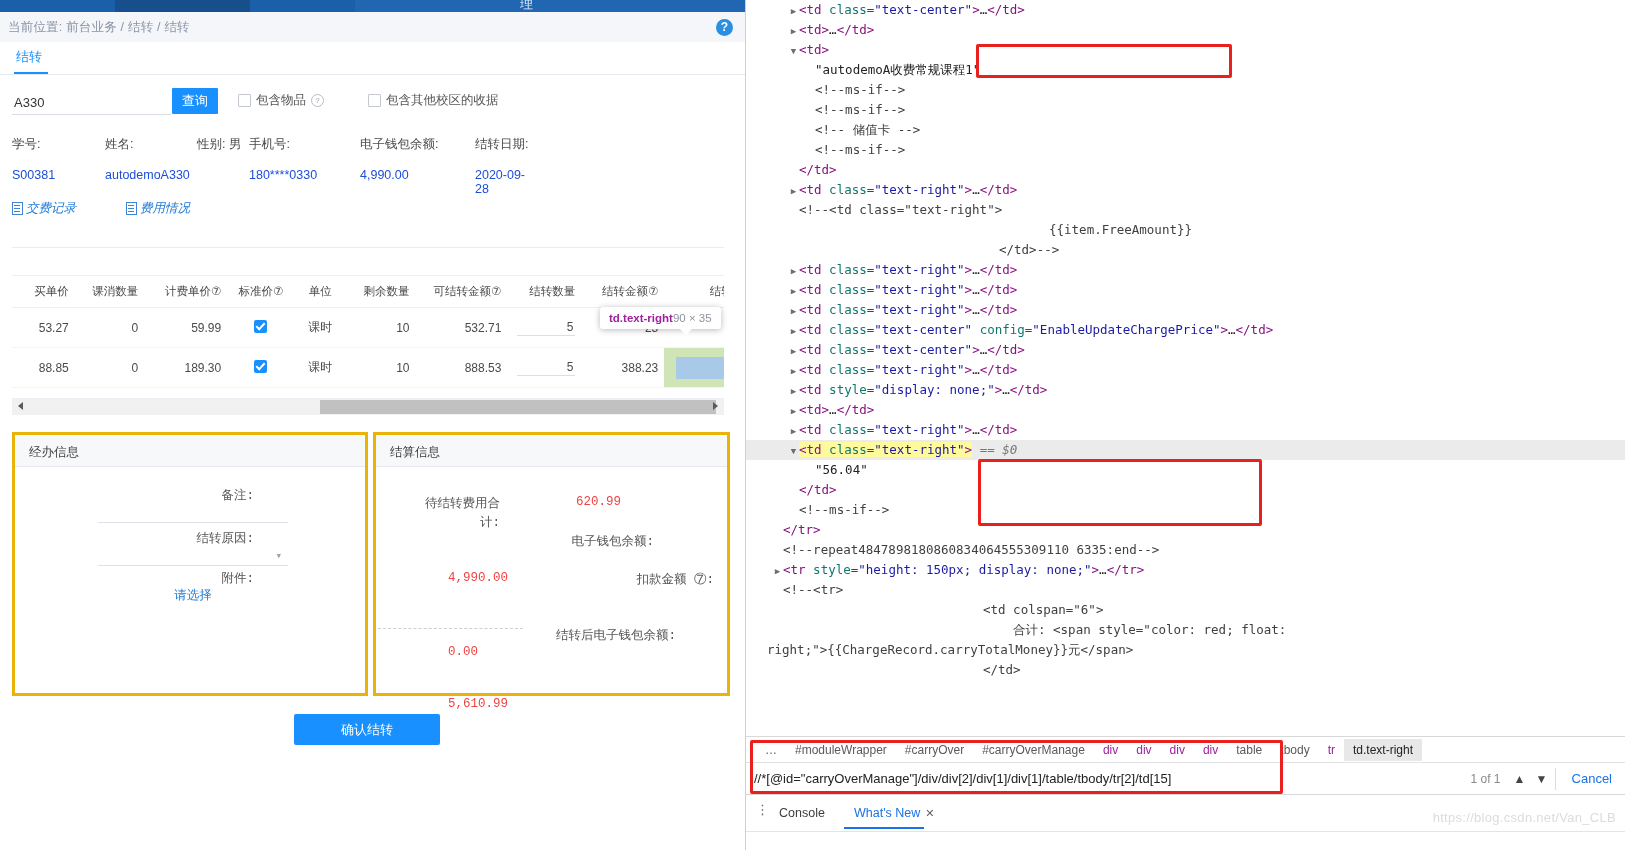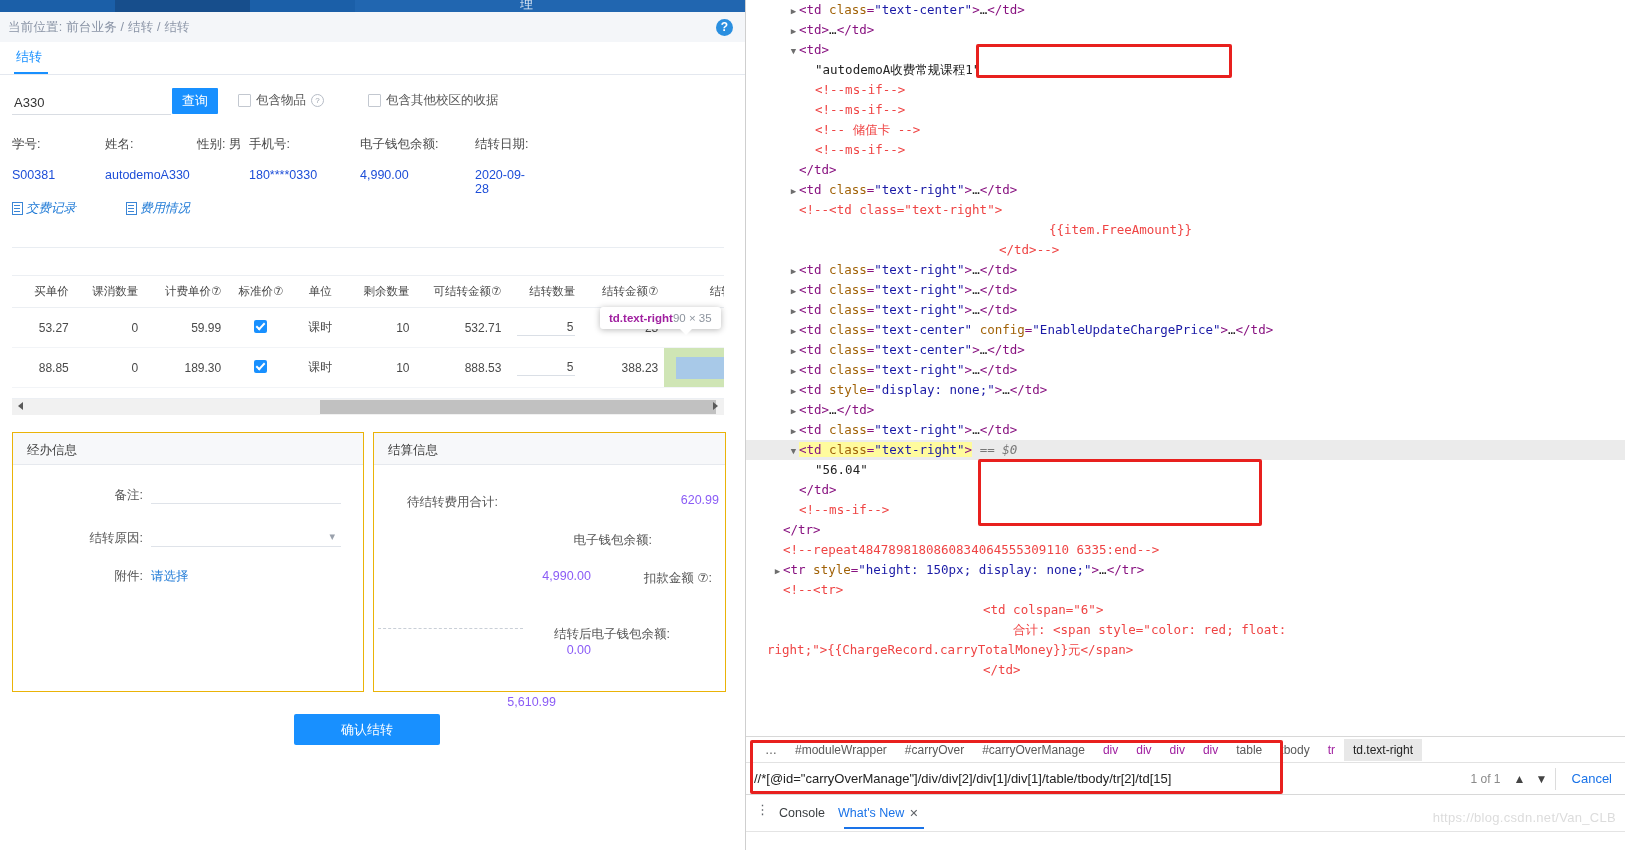--- a/index.html
+++ b/index.html
@@ -73,48 +73,48 @@
   .tooltip:after{content:"";position:absolute;left:80px;bottom:-6px;border-left:6px solid transparent;
      border-right:6px solid transparent;border-top:6px solid #fff;}
 
   .hscroll{position:absolute;left:12px;top:399px;width:712px;height:16px;background:#f1f1f1;}
   .hscroll .thumb{position:absolute;left:308px;top:1px;width:396px;height:14px;background:#c1c1c1;}
   .hscroll .ar{position:absolute;top:3px;width:0;height:0;border-top:4px solid transparent;border-bottom:4px solid transparent;}
   .hscroll .ar.l{left:6px;border-right:5px solid #5a5a5a;}
   .hscroll .ar.r{right:6px;border-left:5px solid #5a5a5a;}
 
   
-  .panel{position:absolute;border:1px solid #eab308;background:#fff;}
+  .panel{position:absolute;border:3px solid #eab308;background:#fff;font-family:Liberation Mono, monospace;}
   .panel .phead{height:32px;background:#f7f8fa;border-bottom:1px solid #e6e9ee;
     font-size:12.5px;color:#3d3d3d;padding:9px 0 0 14px;box-sizing:border-box;}
   #panel-left{left:12px;top:432px;width:350px;height:258px;}
   #panel-right{left:373px;top:432px;width:351px;height:258px;}
 
-  .frow{position:absolute;display:flex;align-items:flex-end;}
+  .frow{position:absolute;display:flex;align-items:center;flex-direction:column;}
   .frow .fl{font-size:12.5px;color:#555;text-align:right;}
   .fline{border-bottom:1px solid #dfe3e9;height:18px;}
   .sel-caret{position:absolute;right:6px;top:2px;color:#9aa1ac;font-size:11px;}
   .attach-link{color:#1f7ad6;text-decoration:none;font-size:12.5px;cursor:pointer;}
 
   .srow{position:absolute;font-size:12.5px;color:#555;}
-  .sval{position:absolute;font-size:12.5px;color:#8b5cf6;text-align:right;}
+  .sval{position:absolute;font-size:12.5px;color:#ef4444;text-align:left;}
   .dashline{position:absolute;left:378px;top:628px;width:145px;border-top:1px dashed #c9cfd7;}
 
   .btn-confirm{position:absolute;left:294px;top:714px;width:146px;height:31px;background:#1890ff;color:#fff;
     border:none;font-size:13px;cursor:pointer;font-family:inherit;border-radius:2px;}
 
   
   .devtools{position:absolute;left:745px;top:0;width:880px;height:850px;background:#fff;
     border-left:1px solid #cfcfcf;font-family:"DejaVu Sans Mono","Liberation Mono",monospace;font-size:12.5px;}
   .dom-pane{position:absolute;left:0;top:0;width:880px;height:736px;overflow:hidden;}
   .line{position:relative;white-space:pre;line-height:20px;height:20px;color:#222;}
   .tw{color:#881280;}      
-  .at{color:#a16207;}      
+  .at{color:#0f766e;}      
   .av{color:#1a1aa6;}      
-  .cm{color:#ef4444;}      
+  .cm{color:#404040;}      
   .tx{color:#222;}         
   .eq{color:#777;font-style:italic;}
   .arrow{display:inline-block;width:11px;color:#6e6e6e;font-size:9px;text-align:center;}
   .arrow.open:before{content:"\25BC";}
   .arrow.closed:before{content:"\25B6";}
   .arrow.none:before{content:"";}
   .sel-row{background:#ebebeb;}
   .hl-yellow{background:#fffb9d;}
   .redbox{position:absolute;border:3px solid #e8201e;border-radius:2px;pointer-events:none;z-index:30;}
 
@@ -394,21 +394,21 @@
       <span class="find-count">1 of 1</span>
       <span class="find-nav">▲</span>
       <span class="find-nav">▼</span>
       <span class="find-sep"></span>
       <span class="find-cancel">Cancel</span>
     </div>
 
     <div class="drawer">
       <div class="dots">⋮</div>
       <div class="dtab" style="left:33px">Console</div>
-      <div class="dtab active" style="left:92px">
+      <div class="dtab active" style="left:108px">
         <span>What's New</span><span class="xclose">✕</span>
       </div>
       <div class="dtab-underline" style="left:98px;width:80px"></div>
       <div class="drawer-body"></div>
       <div class="watermark">https://blog.csdn.net/Van_CLB</div>
     </div>
   </div>
 </div>
 
 </body></html>

